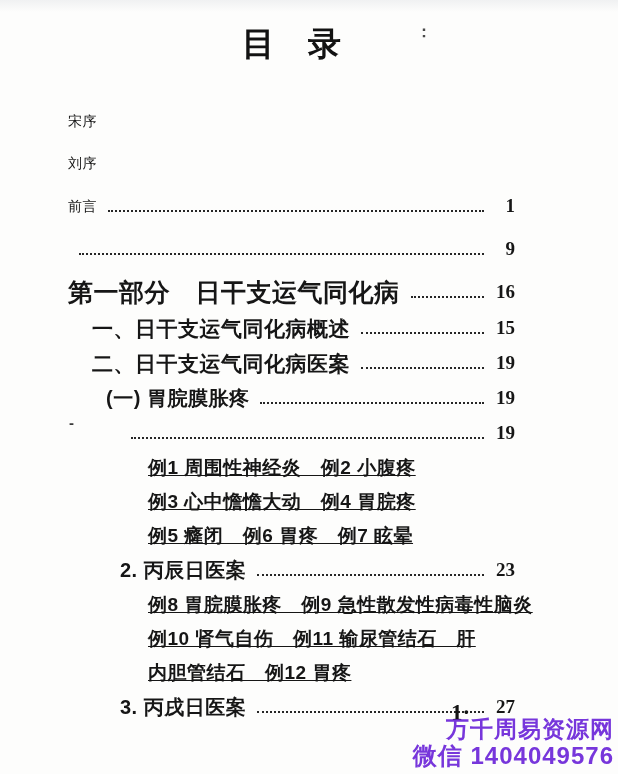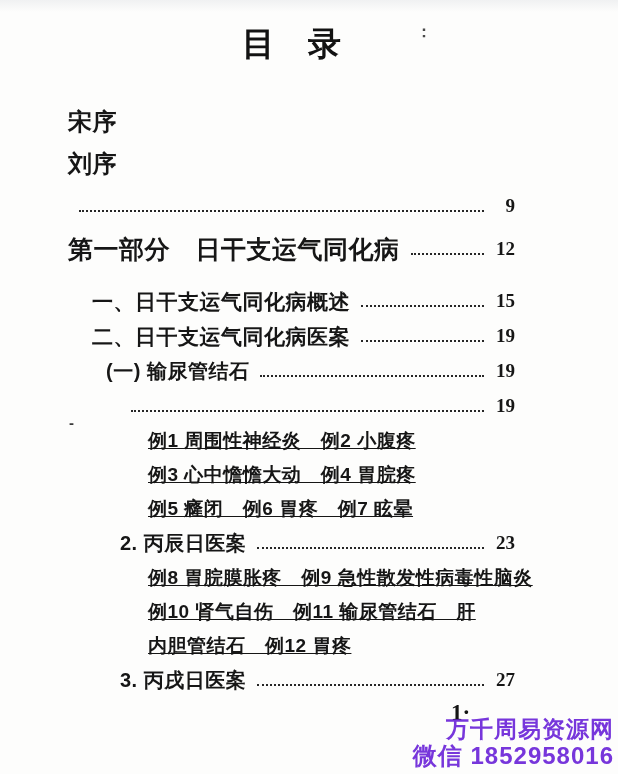--- a/index.html
+++ b/index.html
@@ -35,22 +35,22 @@
     flex:1;height:0;border-bottom:2.6px dotted #262626;
     margin:0 9px 7px 11px;min-width:20px;
   }
   .pagenum{
     font-family:"Liberation Serif", serif;
     font-weight:700;font-size:19px;min-width:22px;text-align:right;
     padding-bottom:1px;
   }
   
   .lv-front{margin-bottom:17px;}
-  .lv-front .label{font-size:24px;font-weight:700;}
-  .lv-part{margin-bottom:26px;}
+  .lv-front .label{font-size:14px;font-weight:400;}
+  .lv-part{margin-bottom:10px;}
   .lv-part .label{font-size:25px;font-weight:800;}
   .lv-sec{padding-left:24px;}
   .lv-sec .label{font-size:21px;font-weight:800;}
   .lv-sub{padding-left:38px;}
   .lv-sub .label{font-size:20px;font-weight:800;}
   .lv-num{padding-left:52px;}
   .lv-num .label{font-size:20px;font-weight:800;}
   .lv-case{padding-left:80px;}
   .lv-case .label{font-size:19px;font-weight:600;text-decoration:underline;}
   
@@ -79,40 +79,45 @@
     <div class="doc-title">目　录</div>
 
     <div class="toc">
         <div class="row lv-front">
           <span class="label">宋序</span>
         </div>
         <div class="row lv-front">
           <span class="label">刘序</span>
         </div>
         <div class="row lv-front">
+          <span class="label">前言</span>
+          <span class="leader"></span>
+          <span class="pagenum">1</span>
+        </div>
+        <div class="row lv-front">
           <span class="leader"></span>
           <span class="pagenum">9</span>
         </div>
         <div class="row lv-part">
           <span class="label">第一部分　日干支运气同化病</span>
           <span class="leader"></span>
-          <span class="pagenum">12</span>
+          <span class="pagenum">16</span>
         </div>
         <div class="row lv-sec">
           <span class="label">一、日干支运气同化病概述</span>
           <span class="leader"></span>
           <span class="pagenum">15</span>
         </div>
         <div class="row lv-sec">
           <span class="label">二、日干支运气同化病医案</span>
           <span class="leader"></span>
           <span class="pagenum">19</span>
         </div>
         <div class="row lv-sub">
-          <span class="label">(一) 输尿管结石</span>
+          <span class="label">(一) 胃脘膜胀疼</span>
           <span class="leader"></span>
           <span class="pagenum">19</span>
         </div>
         <div class="row lv-num">
           <span class="leader"></span>
           <span class="pagenum">19</span>
         </div>
         <div class="row lv-case">
           <span class="label">例1 周围性神经炎　例2 小腹疼</span>
         </div>
@@ -143,16 +148,16 @@
         </div>
       </div>
   </div>
 
   <span class="artifact a-colon">：</span>
   <span class="artifact a-dash">-</span>
   <span class="artifact a-mark">1·</span>
 
   <div class="watermark" style="color: #6d28d9;">
     <span class="wline wl0">万千周易资源网</span>
-    <span class="wline wl2">微信 1852958016</span>
+    <span class="wline wl2">微信 1404049576</span>
   </div>
 
 </div>
 
 </body></html>

